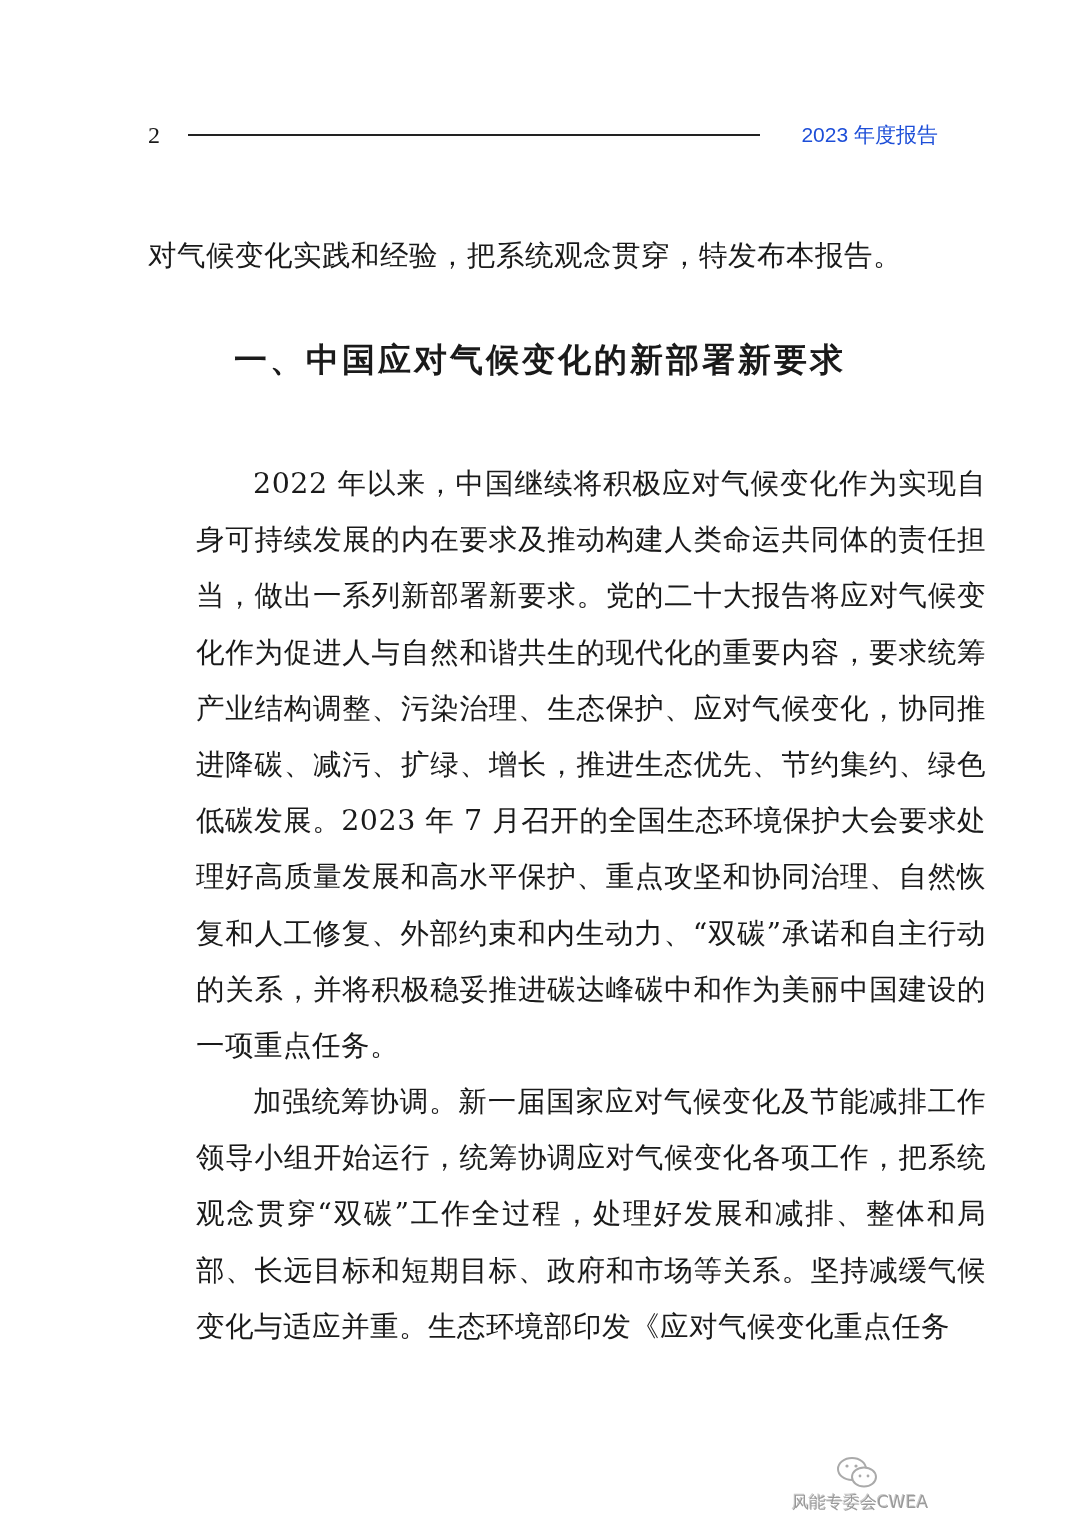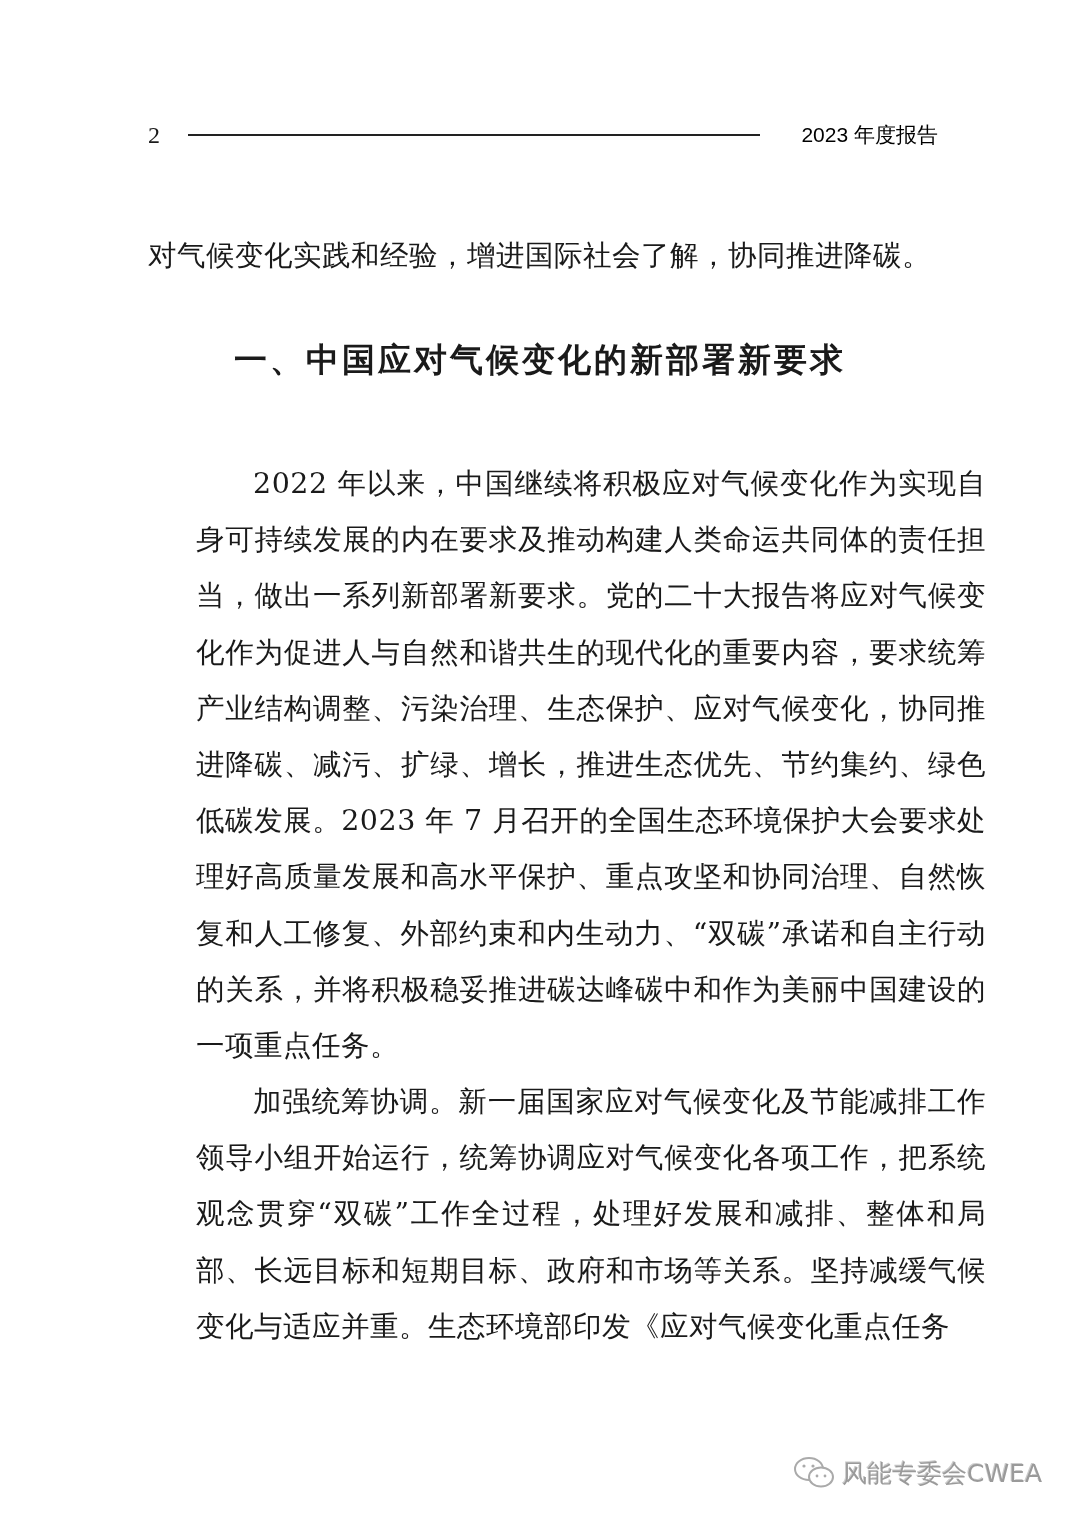--- a/index.html
+++ b/index.html
@@ -6,51 +6,52 @@
   body {
     width: 1080px; height: 1527px; background: #ffffff; position: relative; overflow: hidden;
     font-family: "DejaVu Serif", "Liberation Serif", serif; color: #1a1a1a;
   }
   .header {
     position: absolute; left: 148px; top: 118px; width: 790px; height: 34px;
     display: flex; align-items: center;
   }
   .page-num { font-family: "Liberation Serif", serif; font-size: 24px; width: 40px; }
   .rule { flex: 0 0 572px; height: 2px; background: #222; margin-left: 0; }
-  .running-title { margin-left: auto; font-family: "Liberation Sans", sans-serif; font-size: 21px; color: #000000; }
+  .running-title { margin-left: auto; font-family: "Liberation Sans", sans-serif; font-size: 21px; color: #1d4ed8; }
   .para {
     position: absolute; left: 148px; width: 790px; font-size: 28.5px; line-height: 56.2px;
     text-align: justify; text-align-last: left; letter-spacing: 0.5px;
   }
   .p0 { top: 228px; }
   .heading {
     position: absolute; left: 0; width: 1080px; top: 338px; text-align: center;
     font-family: "DejaVu Sans", sans-serif; font-weight: bold; font-size: 33px; letter-spacing: 3px;
   }
   .p1 { top: 456px; }
   .p2 { top: 1074px; }
   .indent { text-indent: 57px; margin-left: 48px; }
   .bold { font-weight: normal; }
   .watermark {
     position: absolute; left: 792px; top: 1455px; display: flex; align-items: center;
-    font-family: "DejaVu Sans", sans-serif; font-size: 25px; color: #9a9a9a;
+    font-family: "DejaVu Sans", sans-serif; font-size: 17px; color: #9a9a9a;
     text-shadow: 1px 1px 0 #fff, -1px -1px 0 #ccc;
+    flex-direction: column;
   }
   .wm-icon { width: 46px; height: 36px; margin-right: 4px; }
 </style>
 </head>
 <body>
 
 <div class="header">
   <span class="page-num">2</span>
   <div class="rule"></div>
   <span class="running-title">2023 年度报告</span>
 </div>
 
-<div class="para p0">对气候变化实践和经验，增进国际社会了解，协同推进降碳。</div>
+<div class="para p0">对气候变化实践和经验，把系统观念贯穿，特发布本报告。</div>
 
 <div class="heading">一、中国应对气候变化的新部署新要求</div>
 
 <div class="para p1 indent">2022 年以来，中国继续将积极应对气候变化作为实现自身可持续发展的内在要求及推动构建人类命运共同体的责任担当，做出一系列新部署新要求。党的二十大报告将应对气候变化作为促进人与自然和谐共生的现代化的重要内容，要求统筹产业结构调整、污染治理、生态保护、应对气候变化，协同推进降碳、减污、扩绿、增长，推进生态优先、节约集约、绿色低碳发展。2023 年 7 月召开的全国生态环境保护大会要求处理好高质量发展和高水平保护、重点攻坚和协同治理、自然恢复和人工修复、外部约束和内生动力、“双碳”承诺和自主行动的关系，并将积极稳妥推进碳达峰碳中和作为美丽中国建设的一项重点任务。</div>
 
 <div class="para p2 indent"><span class="bold">加强统筹协调。</span><span>新一届国家应对气候变化及节能减排工作领导小组开始运行，统筹协调应对气候变化各项工作，把系统观念贯穿“双碳”工作全过程，处理好发展和减排、整体和局部、长远目标和短期目标、政府和市场等关系。坚持减缓气候变化与适应并重。生态环境部印发《应对气候变化重点任务</span></div>
 
 <div class="watermark">
   <svg class="wm-icon" viewBox="0 0 46 36">
     <ellipse cx="17" cy="14" rx="14" ry="11" fill="none" stroke="#aaa" stroke-width="2"></ellipse>

